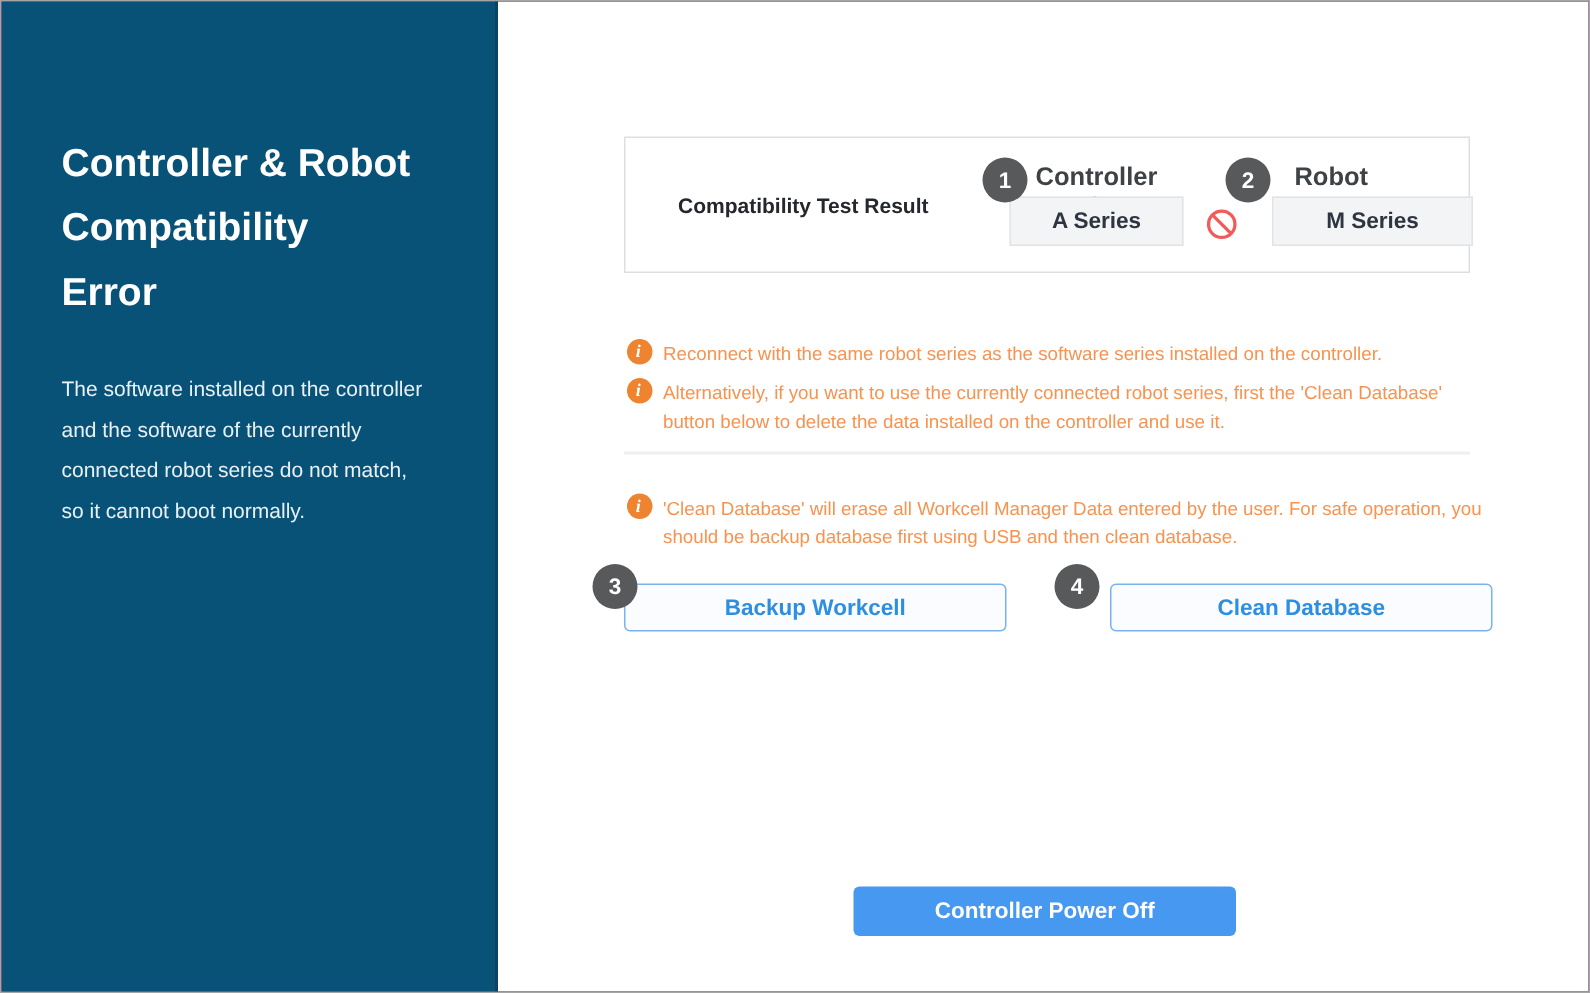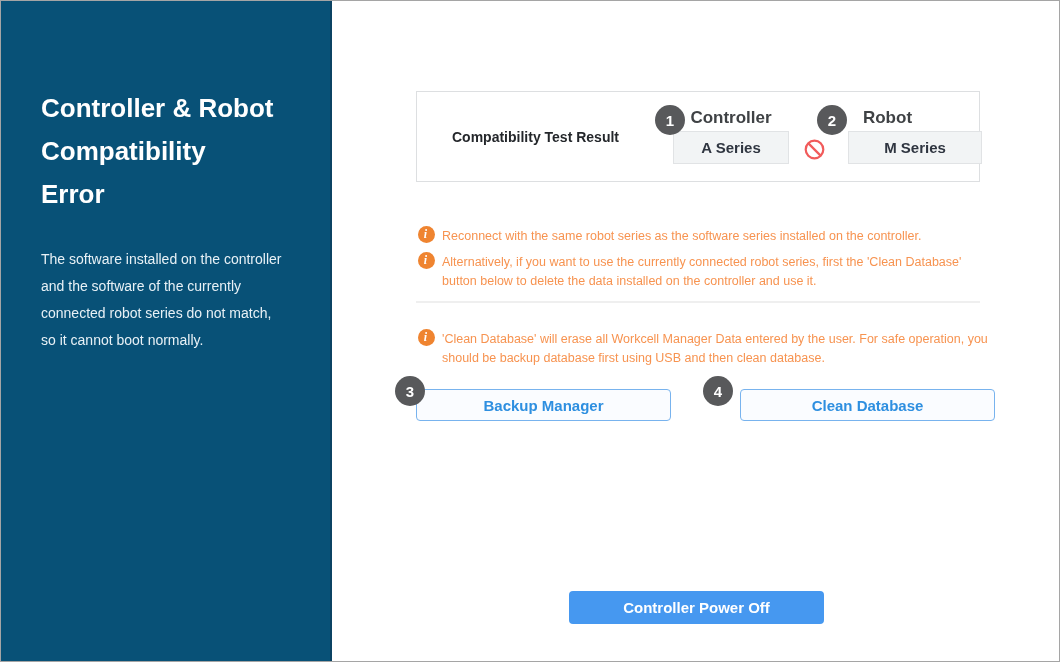--- a/index.html
+++ b/index.html
@@ -177,21 +177,21 @@
     <div class="info-text msg2-text">Alternatively, if you want to use the currently connected robot series, first the 'Clean Database'
 button below to delete the data installed on the controller and use it.</div>
 
     <div class="divider"></div>
 
     <div class="info-icon msg3-icon">i</div>
     <div class="info-text msg3-text">'Clean Database' will erase all Workcell Manager Data entered by the user. For safe operation, you
 should be backup database first using USB and then clean database.</div>
 
     <div class="num-badge badge-3">3</div>
-    <button class="db-btn backup">Backup Manager</button>
+    <button class="db-btn backup">Backup Workcell</button>
 
     <div class="num-badge badge-4">4</div>
     <button class="db-btn clean">Clean Database</button>
 
     <button class="power-btn">Controller Power Off</button>
 
   </div>
 </div>
 
 </body></html>

